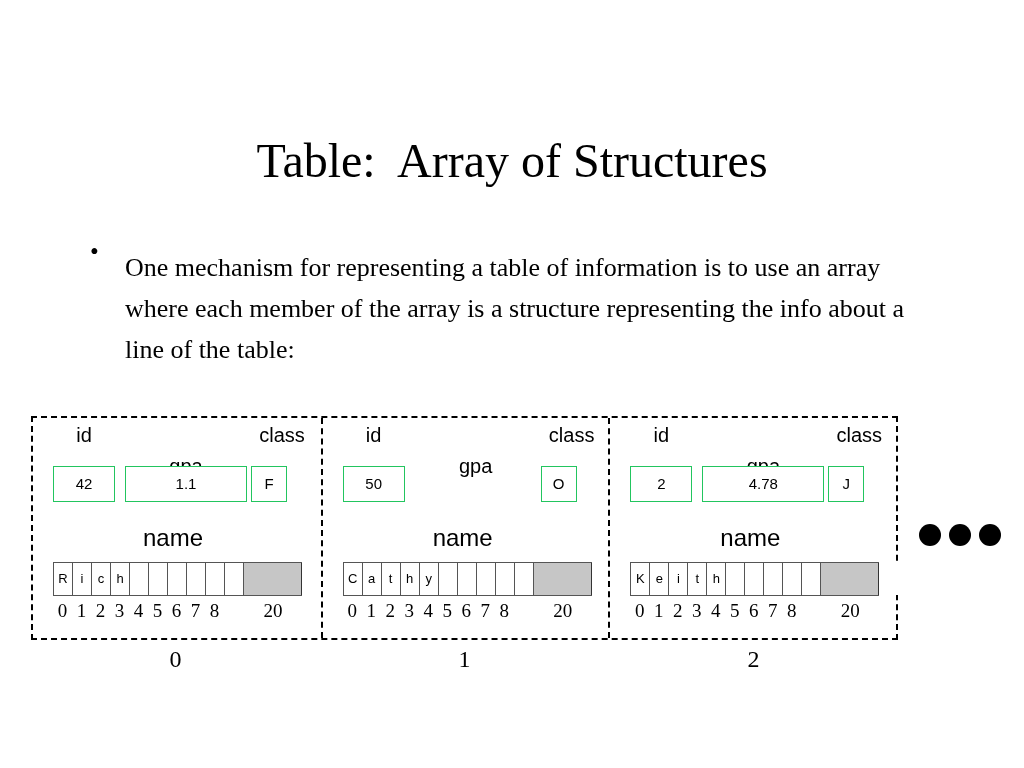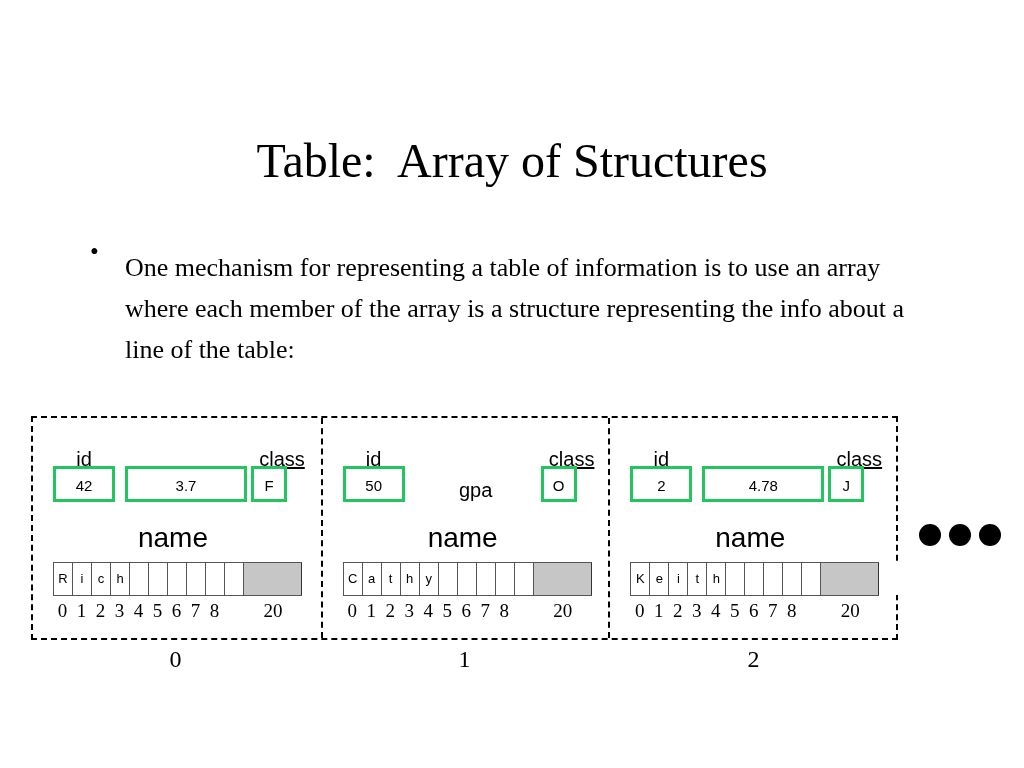--- a/index.html
+++ b/index.html
@@ -92,64 +92,64 @@
     box-sizing: border-box;
   }
   .struct-cell + .struct-cell {
     border-left: 2px dashed #000000;
   }
 
   
   .field-labels {
     position: absolute;
     left: 0;
-    top: 28px;
+    top: 4px;
     width: 100%;
     height: 26px;
     font-family: "Liberation Sans", "DejaVu Sans", sans-serif;
     font-size: 20px;
     line-height: 26px;
   }
   .lbl-id    { position: absolute; left: 20px;  width: 62px;  text-align: center; }
   .lbl-gpa   { position: absolute; left: 92px;  width: 122px; text-align: center; margin-top: 31px; }
-  .lbl-class { position: absolute; left: 218px; width: 62px;  text-align: center; text-decoration: underline; }
+  .lbl-class { position: absolute; left: 218px; width: 62px;  text-align: center; }
 
   
   .field-boxes {
     position: absolute;
     left: 0;
     top: 48px;
     width: 100%;
     height: 36px;
   }
   .fbox {
     position: absolute;
     top: 0;
     height: 36px;
-    border: 3px solid #22c55e;
+    border: 1px solid #22c55e;
     box-sizing: border-box;
     background: #ffffff;
     font-family: "Liberation Sans", "DejaVu Sans", sans-serif;
     font-size: 15px;
     line-height: 34px;
     text-align: center;
   }
   .fbox-id    { left: 20px;  width: 62px; }
   .fbox-gpa   { left: 92px;  width: 122px; }
   .fbox-class { left: 218px; width: 36px; }
 
   
   .name-label {
     position: absolute;
     left: 20px;
     top: 107px;
     width: 240px;
     text-align: center;
     font-family: "Liberation Sans", "DejaVu Sans", sans-serif;
-    font-size: 28px;
+    font-size: 24px;
     line-height: 26px;
   }
 
   
   .char-array {
     position: absolute;
     left: 20px;
     top: 144px;
     width: 249px;
     height: 34px;
@@ -261,21 +261,21 @@
   <div id="array-container">
 
     <div class="struct-cell">
       <div class="field-labels">
         <span class="lbl-id">id</span>
         <span class="lbl-gpa">gpa</span>
         <span class="lbl-class">class</span>
       </div>
       <div class="field-boxes">
         <span class="fbox fbox-id">42</span>
-        <span class="fbox fbox-gpa">3.7</span>
+        <span class="fbox fbox-gpa">1.1</span>
         <span class="fbox fbox-class">F</span>
       </div>
       <div class="name-label">name</div>
       <div class="char-array">
         <span class="char-cell">R</span>
         <span class="char-cell">i</span>
         <span class="char-cell">c</span>
         <span class="char-cell">h</span>
         <span class="char-cell"></span>
         <span class="char-cell"></span>

